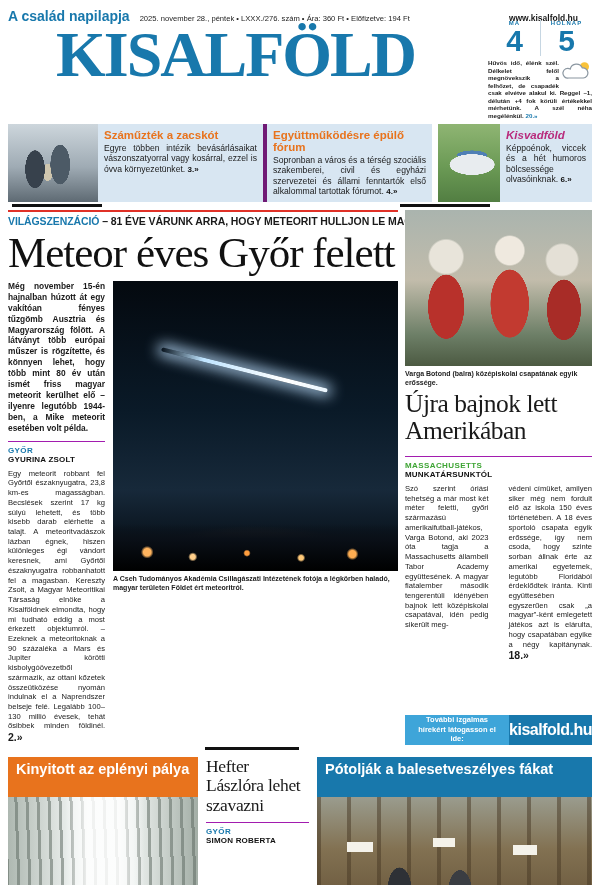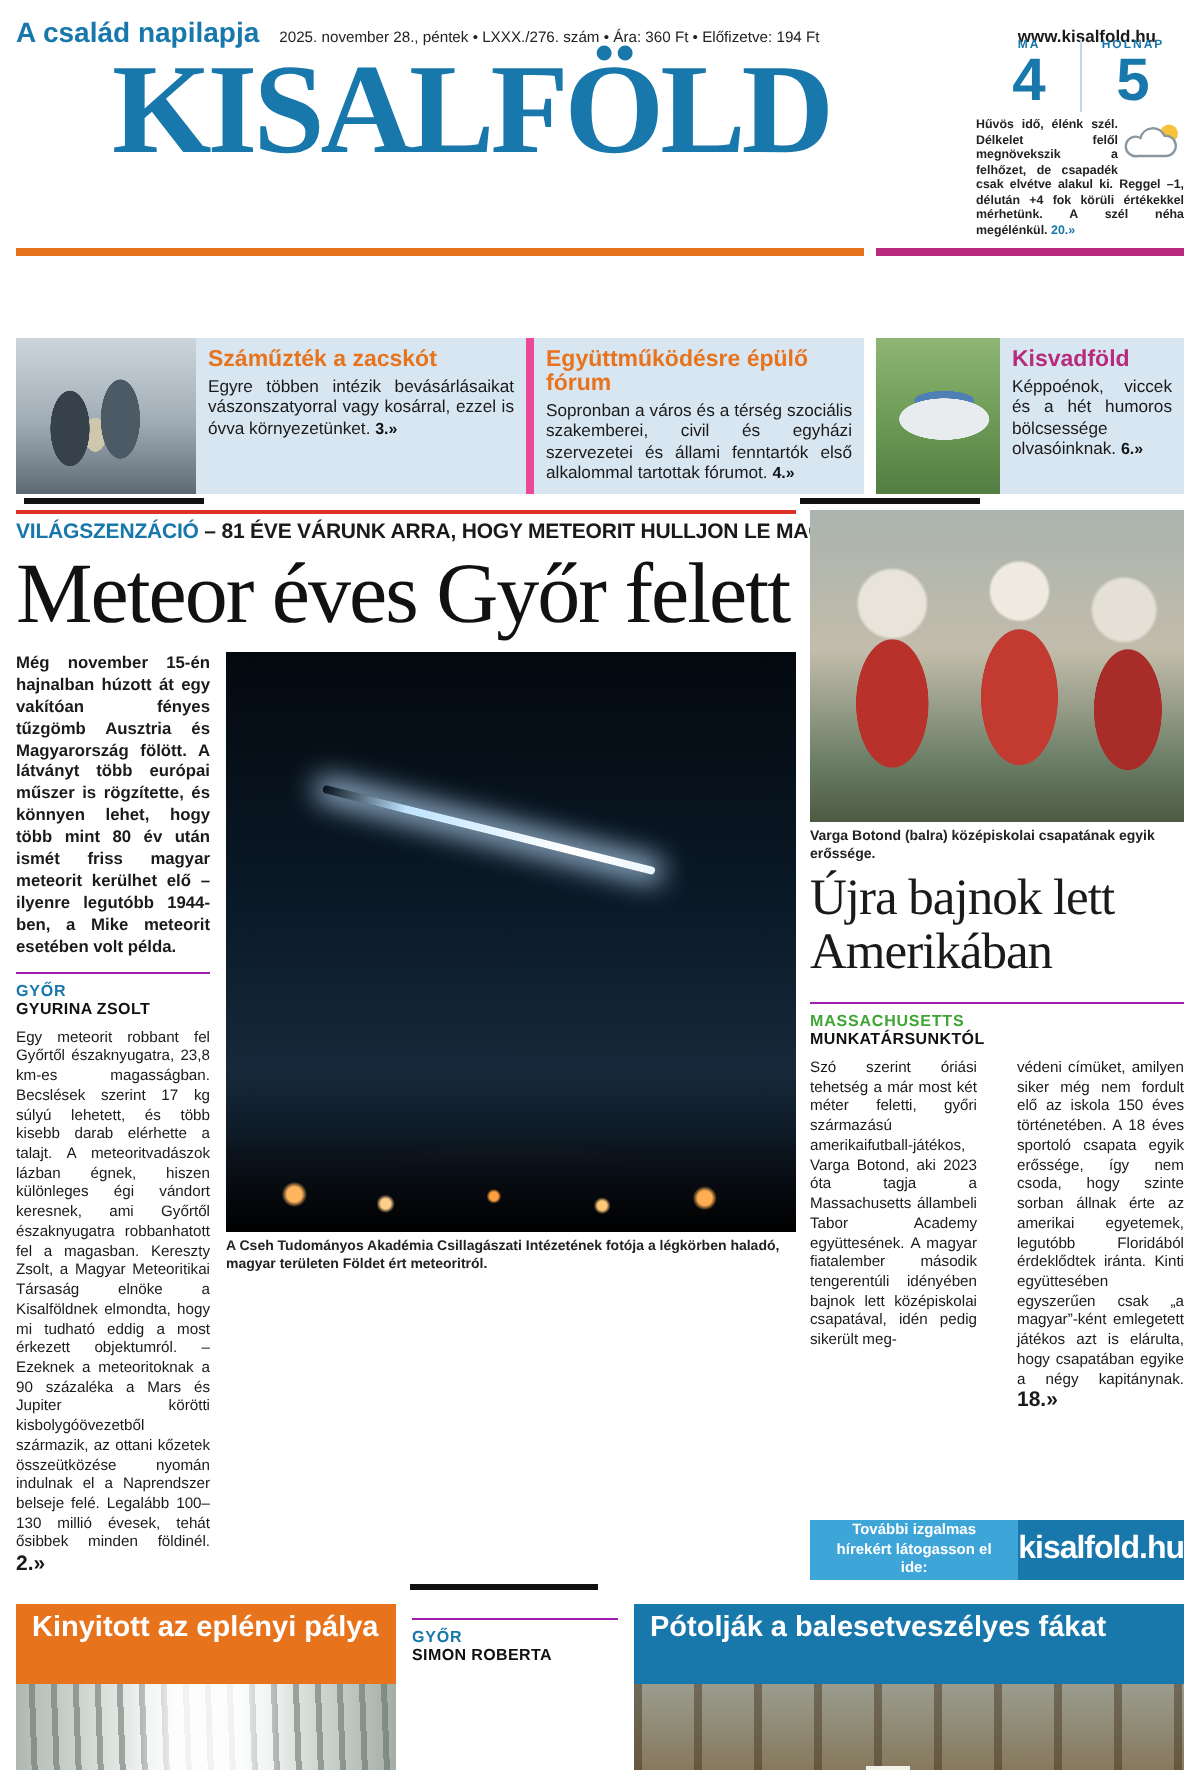--- a/index.html
+++ b/index.html
@@ -19,30 +19,30 @@
   .temp-col { flex:1; }
   .temp-col .lbl { font-size:6px; font-weight:700; color:var(--c-brand,#1878ac); letter-spacing:1px; display:block; }
   .temp-col .val { font-size:30px; font-weight:700; color:var(--c-brand,#1878ac); line-height:1; display:block; }
   .temp-div { width:1px; background:#c6d6e2; }
   .wx-text { font-size:6.2px; line-height:1.22; text-align:justify; margin-top:3px; font-weight:700; color:#222; }
   .wx-text svg { float:right; margin:1px 0 1px 3px; }
   .wx-page { color:var(--c-brand,#1878ac); font-weight:700; }
 
   
   .teasers { display:flex; gap:6px; margin-top:4px; }
-  .tz-group { display:flex; flex-direction:column;gap:41px; }
+  .tz-group { display:flex; flex-direction:row; }
   .tz-group .bar { height:4px; margin-bottom:0; }
   .bar.orange { background:var(--c-orange,#e8731d); }
   .bar.magenta { background:var(--c-magenta,#b82a7c); }
   .tz-row { display:flex; flex:1; }
   .tz-photo { flex:none; }
   .tz-text { background:var(--c-lightblue,#d8e6f2); padding:5px 6px; flex:1; }
   .tz-text h3 { font-size:11.5px; line-height:1.05; margin-bottom:2px; }
   .tz-text h3.o { color:var(--c-orange,#e8731d); }
-  .tz-text h3.m { color:var(--c-magenta,#b82a7c); }
+  .tz-text h3.m { color:var(--c-magenta,#b82a7c);font-style:italic; }
   .tz-text p { font-size:8.6px; line-height:1.22; text-align:justify; }
   .pgref { font-weight:700; font-size:8px; color:#111; }
 
   
   .photo { position:relative; overflow:hidden; }
   .ph-shoppers { background:
       radial-gradient(ellipse 18% 40% at 30% 58%, #37414c 0 60%, transparent 61%),
       radial-gradient(ellipse 18% 42% at 58% 52%, #4c5a66 0 60%, transparent 61%),
       radial-gradient(ellipse 10% 18% at 44% 62%, #cfc6ae 0 60%, transparent 61%),
       linear-gradient(180deg,#cdd6dc 0%,#9fabb4 55%,#5e6a73 100%); }
@@ -168,21 +168,21 @@
 
   <section class="teasers">
     <div class="tz-group" style="width:424px;">
       <div class="bar orange"></div>
       <div class="tz-row">
         <div class="photo tz-photo ph-shoppers" style="width:90px;"></div>
         <div class="tz-text">
           <h3 class="o">Száműzték a zacskót</h3>
           <p><span>Egyre többen intézik bevásárlásaikat vászonszatyorral vagy kosárral, ezzel is óvva környezetünket.</span> <span class="pgref">3.»</span></p>
         </div>
-        <div class="tz-text" style="border-left:4px solid #ec4899;">
+        <div class="tz-text" style="border-left:4px solid #701a75;">
           <h3 class="o">Együttműködésre épülő fórum</h3>
           <p><span>Sopronban a város és a térség szociális szakemberei, civil és egyházi szervezetei és állami fenntartók első alkalommal tartottak fórumot.</span> <span class="pgref">4.»</span></p>
         </div>
       </div>
     </div>
     <div class="tz-group" style="flex:1;">
       <div class="bar magenta"></div>
       <div class="tz-row">
         <div class="photo tz-photo ph-car" style="width:62px;"></div>
         <div class="tz-text">
@@ -246,20 +246,21 @@
   </div>
 
   <section class="bottom">
     <article class="bot-left">
       <div class="band orange">Kinyitott az eplényi pálya</div>
       <div class="photo ph-ski" style="height:134px;"></div>
 
     </article>
 
     <article class="bot-mid">
+      <h3 class="serif-h">Hefter Lászlóra lehet szavazni</h3>
       <div class="byline">
         <span class="loc">GYŐR</span>
         <span class="author">SIMON ROBERTA</span>
       </div>
 
     </article>
 
     <article class="bot-right">
       <div class="band blue">Pótolják a balesetveszélyes fákat</div>
       <div class="photo ph-forest" style="height:130px;"></div>

